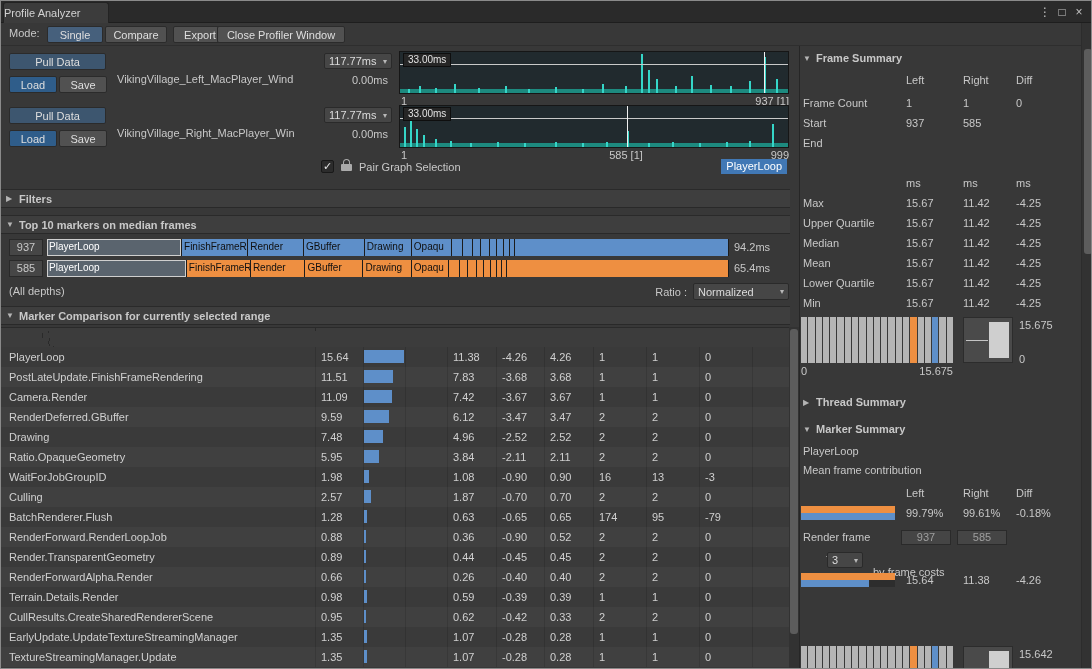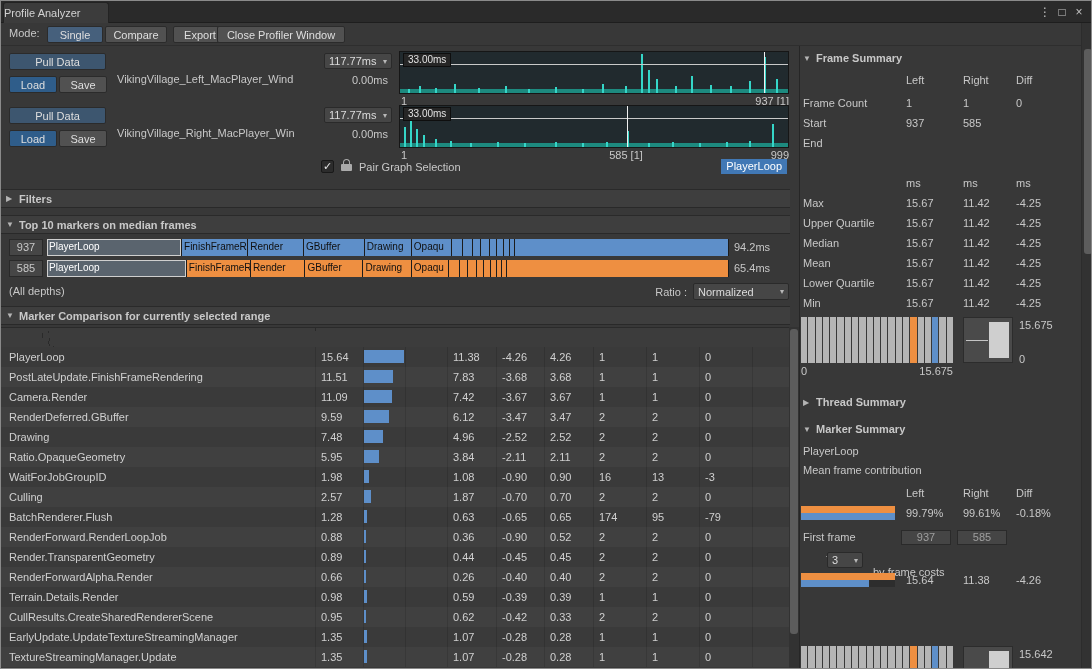--- a/index.html
+++ b/index.html
@@ -610,21 +610,21 @@
   <span class="txt" style="left:905px;top:486px;">Left</span>
   <span class="txt" style="left:962px;top:486px;">Right</span>
   <span class="txt" style="left:1015px;top:486px;">Diff</span>
   <div class="stackbar" style="left:800px;top:505px;">
       <div class="sb-top" style="width: 100%;"></div>
       <div class="sb-bot" style="width: 99.8%;"></div>
     </div>
   <span class="txt" style="left:905px;top:506px;">99.79%</span>
   <span class="txt" style="left:962px;top:506px;">99.61%</span>
   <span class="txt" style="left:1015px;top:506px;">-0.18%</span>
-  <span class="txt" style="left:802px;top:530px;">First frame</span>
+  <span class="txt" style="left:802px;top:530px;">Render frame</span>
   <div class="ff-btn" style="left:900px;top:529px;">937</div>
   <div class="ff-btn" style="left:956px;top:529px;">585</div>
   <span class="txt" style="left:802px;top:553px;margin-left:23px;">Top</span>
   <div class="dd" style="left:826px;top:551px;width:36px;height:16px;">
     <span>3</span>
     <span class="ddarrow">▾</span>
   </div>
   <span class="txt" style="left:872px;top:565px;">by frame costs</span>
   <div class="stackbar" style="left:800px;top:572px;">
       <div class="sb-top" style="width: 100%;"></div>

